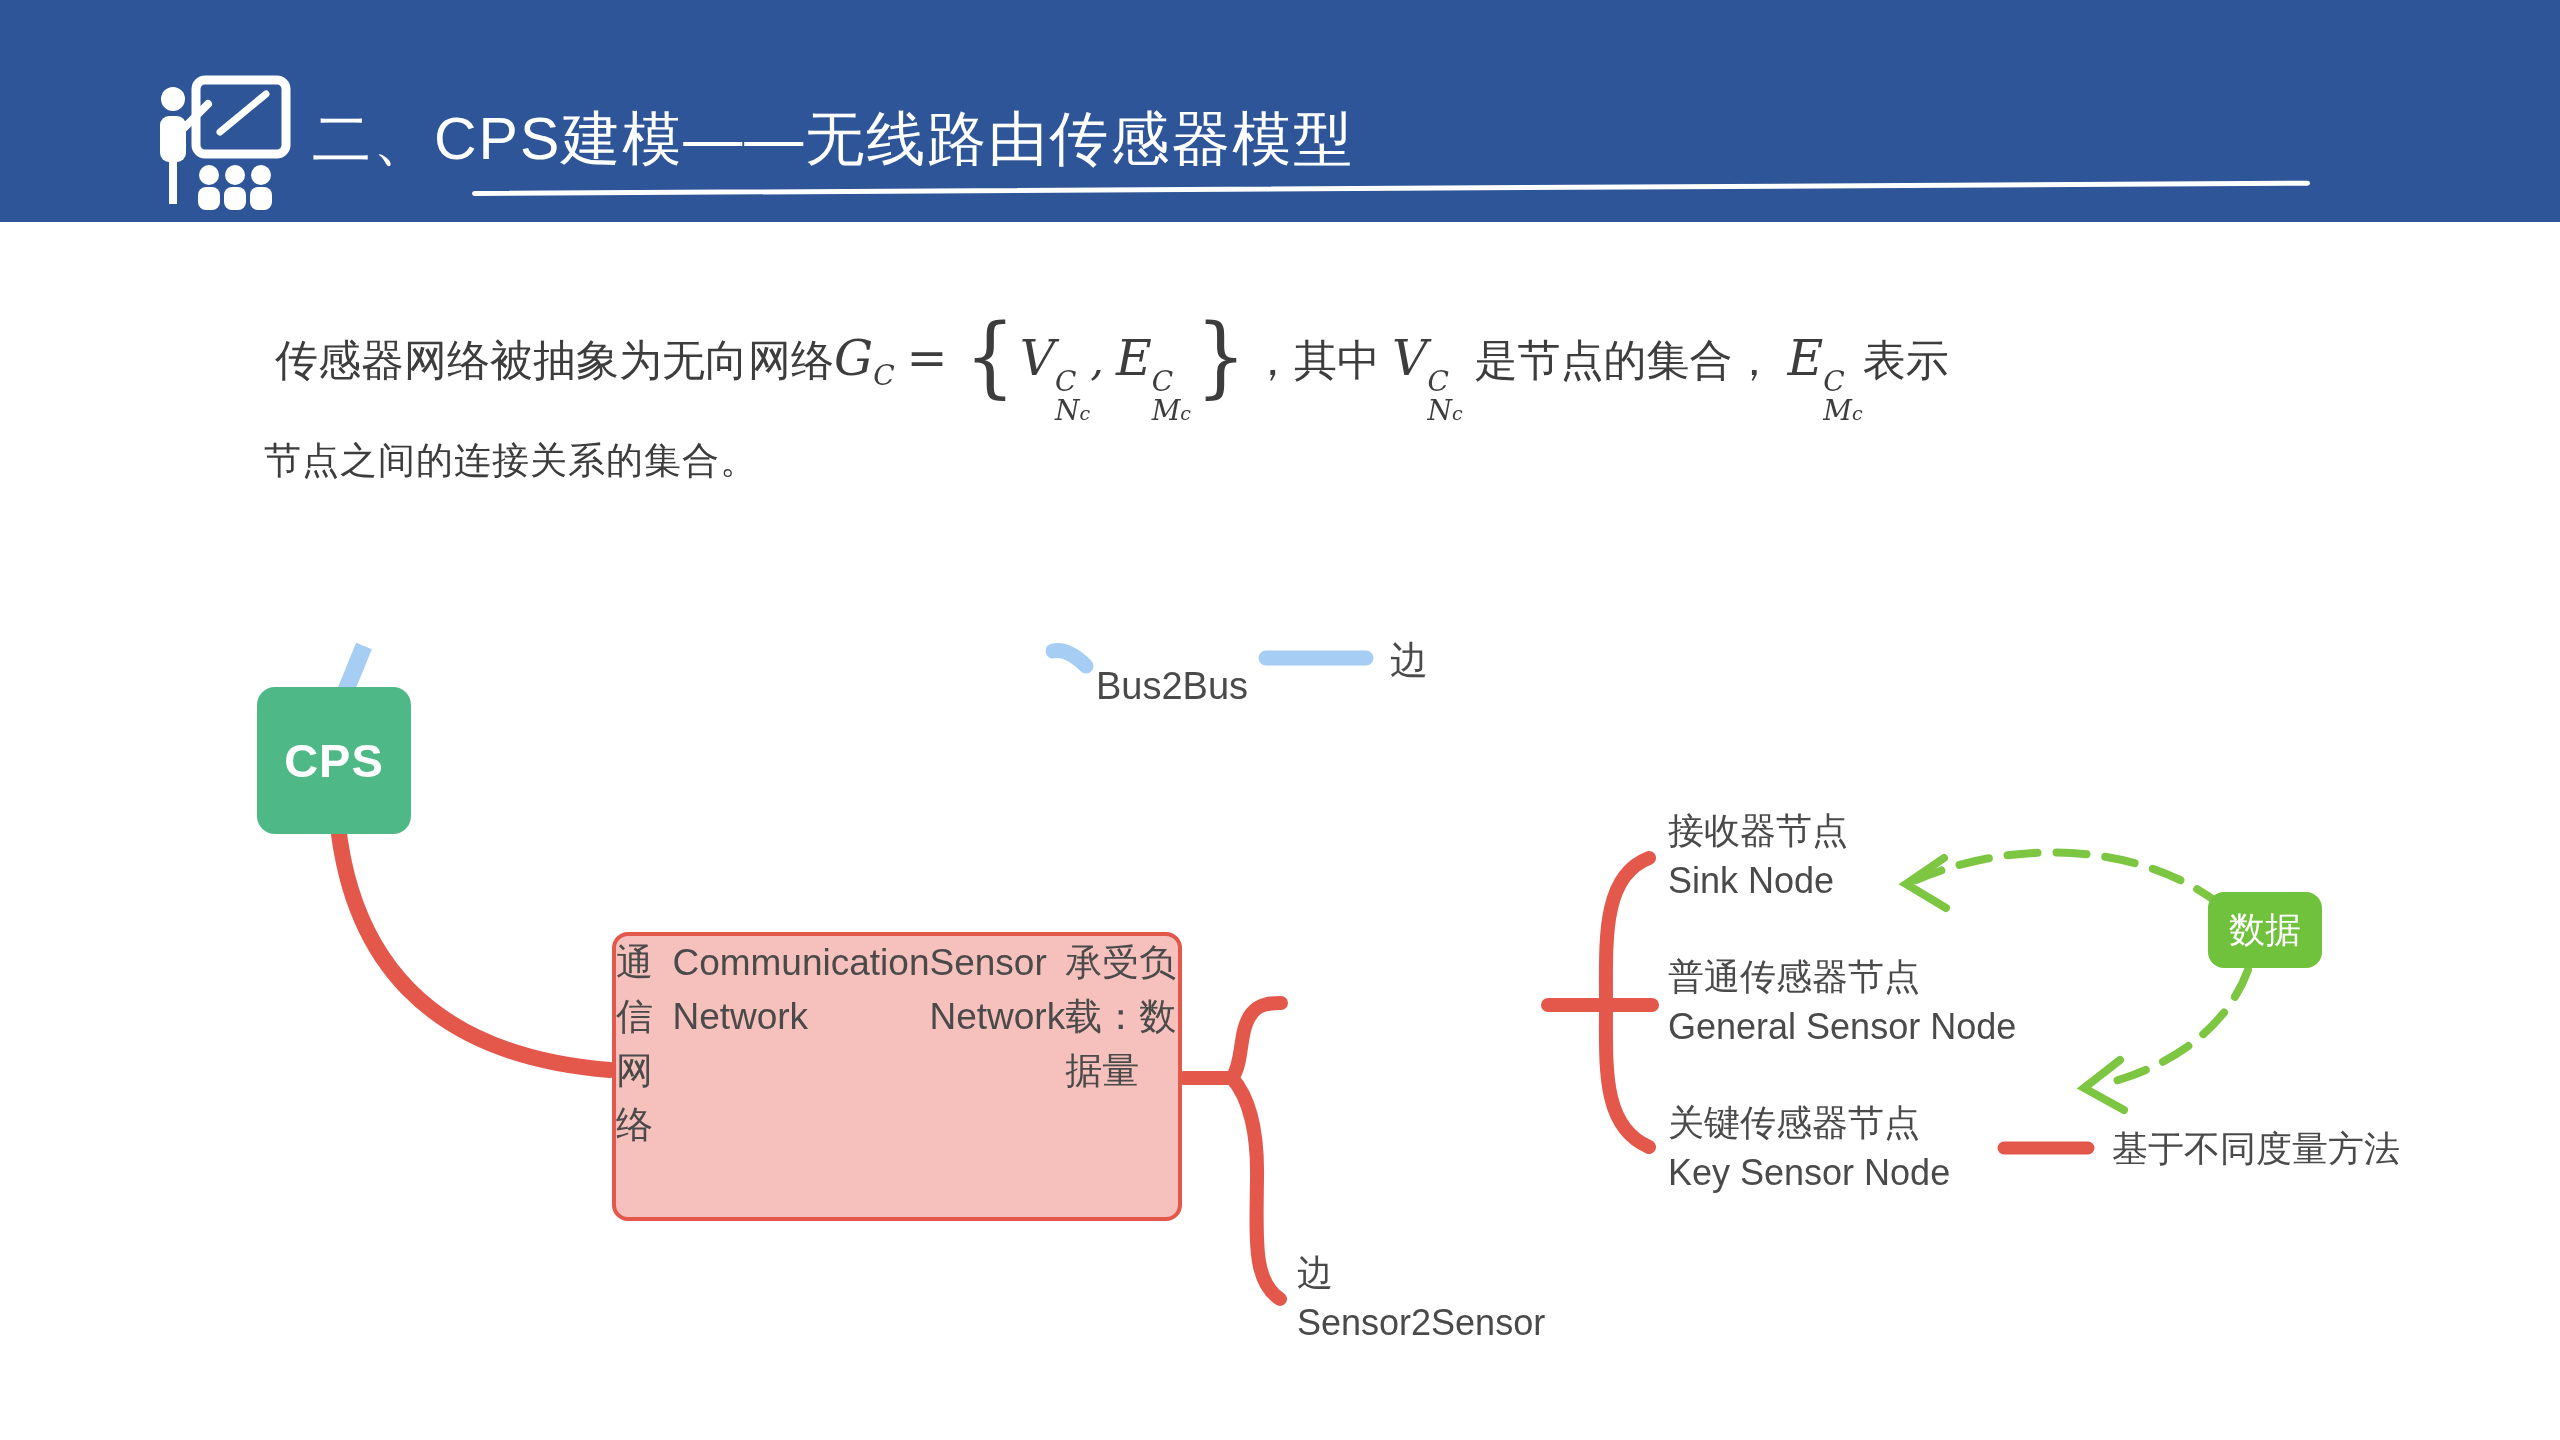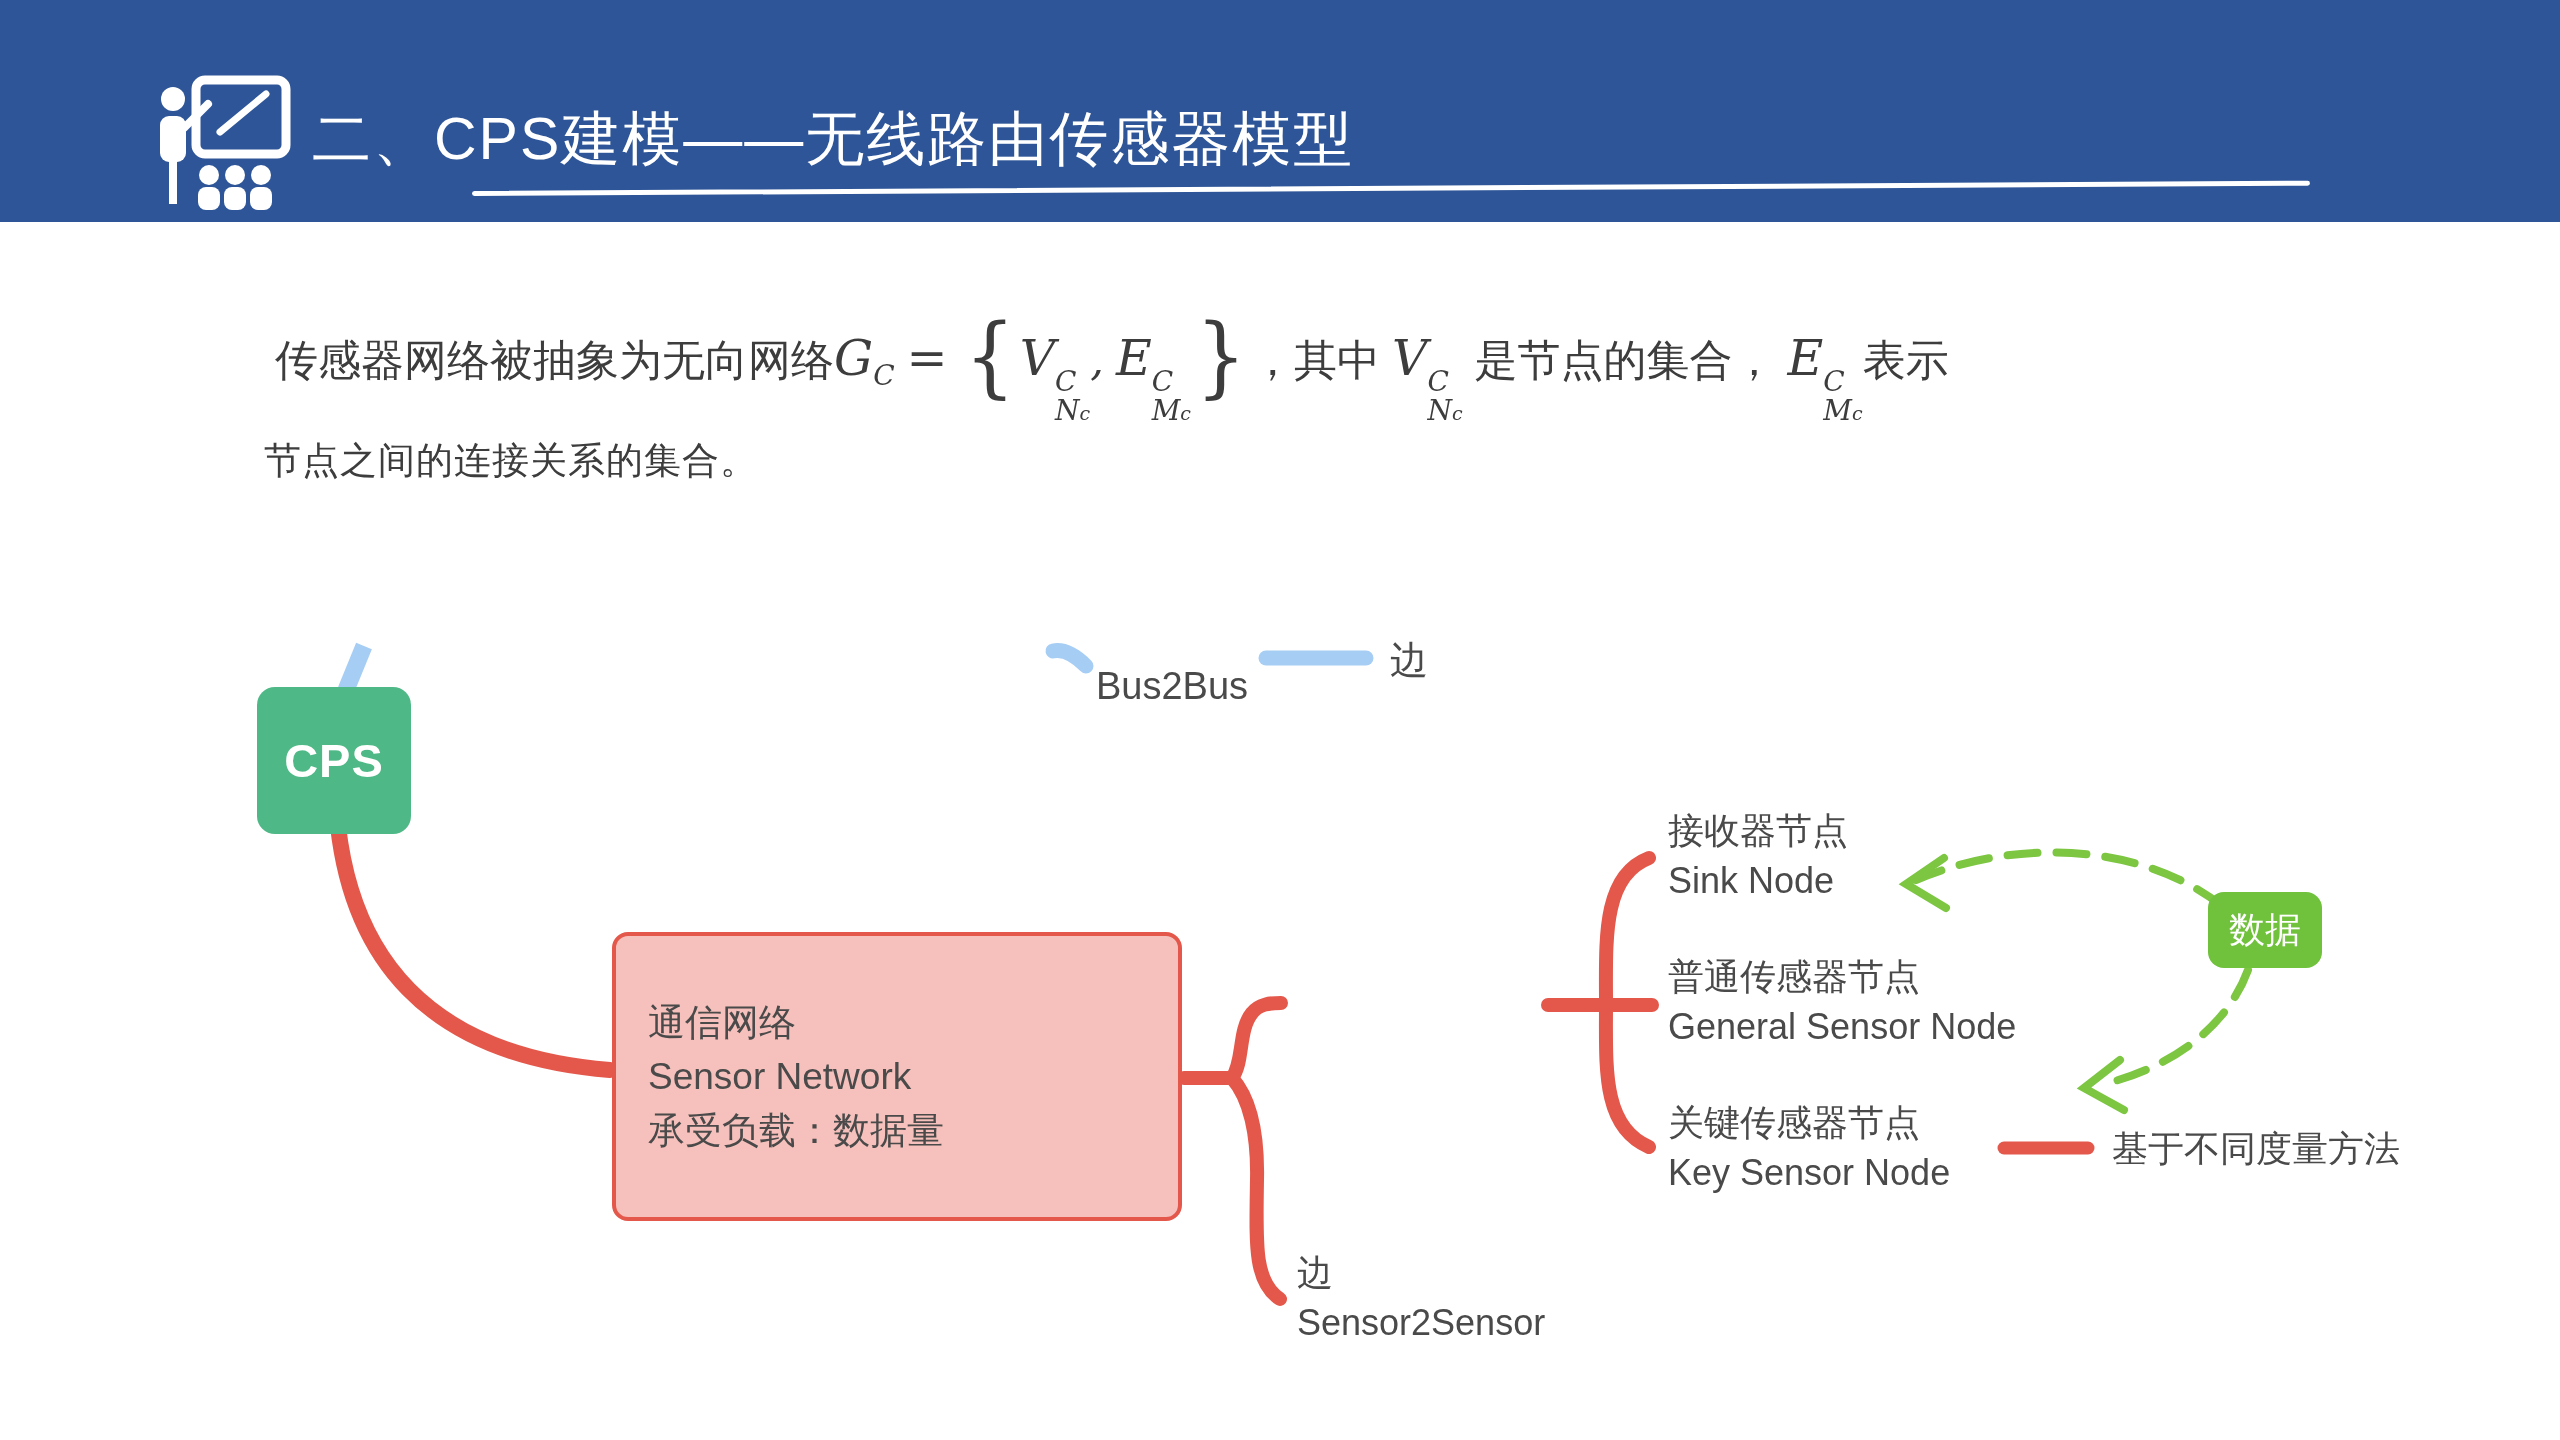--- a/index.html
+++ b/index.html
@@ -37,21 +37,21 @@
   .stroke-blue{stroke:var(--blue-branch,#a6cdf4);fill:none;}
   .stroke-dash{stroke:var(--green-dash,#7cc642);fill:none;stroke-linecap:round;}
   .cps-box{
     position:absolute;left:257px;top:687px;width:154px;height:147px;border-radius:18px;
     background:var(--green-cps,#4eb886);display:flex;align-items:center;justify-content:center;
     color:#fff;font-size:47px;font-weight:bold;letter-spacing:1px;
   }
   .comm-box{
     position:absolute;left:612px;top:932px;width:570px;height:289px;box-sizing:border-box;
     background:var(--pink-fill,#f6c1bc);border:4px solid var(--branch-red,#e4584b);border-radius:16px;
-    display:flex;flex-direction:column;justify-content:center;padding-left:32px;
+    display:flex;justify-content:center;
     color:var(--label-gray,#4a4a4a);font-size:37px;line-height:54px;
   }
   .data-badge{
     position:absolute;left:2208px;top:892px;width:114px;height:76px;border-radius:16px;
     background:var(--green-data,#70c13c);display:flex;align-items:center;justify-content:center;
     color:#fff;font-size:36px;font-weight:500;
   }
   .mm-label{position:absolute;color:var(--label-gray,#4a4a4a);font-size:36px;line-height:50px;white-space:nowrap;}
   .mm-label-sm{position:absolute;color:var(--label-gray,#4a4a4a);font-size:38px;line-height:44px;white-space:nowrap;}
   .watermark{position:absolute;right:14px;top:1454px;color:var(--watermark,#c9c9c9);font-size:26px;}
@@ -123,20 +123,21 @@
     <path class="stroke-dash" d="M 2120 1060 L 2084 1088 L 2124 1110" stroke-width="8"></path>
   </svg>
 
   <div class="cps-box">CPS</div>
 
   <div class="mm-label-sm" style="left:1096px;top:664px;">Bus2Bus</div>
   <div class="mm-label-sm" style="left:1390px;top:638px;">边</div>
 
   <div class="comm-box">
     <div>通信网络</div>
+    <div>Communication Network</div>
     <div>Sensor Network</div>
     <div>承受负载：数据量</div>
   </div>
 
 
   <div class="mm-label" style="left:1668px;top:806px;">
     <div>接收器节点</div>
     <div>Sink Node</div>
   </div>
 

